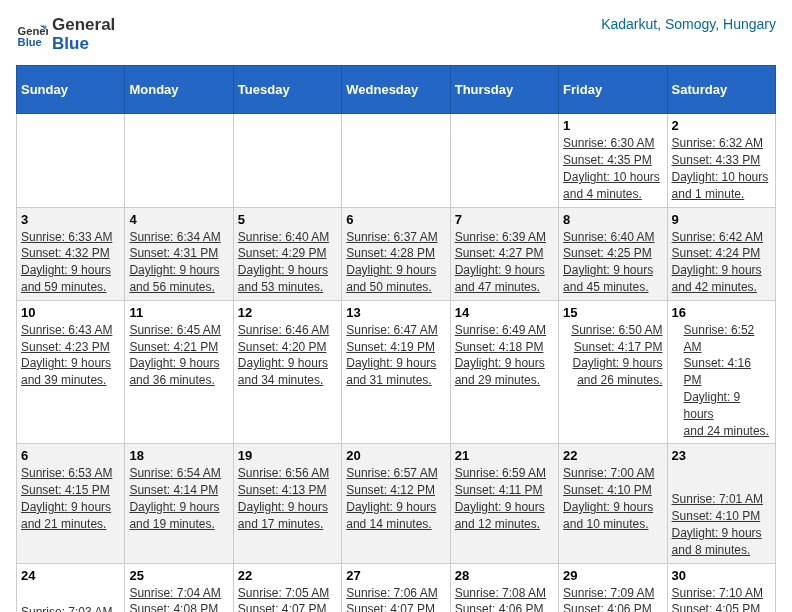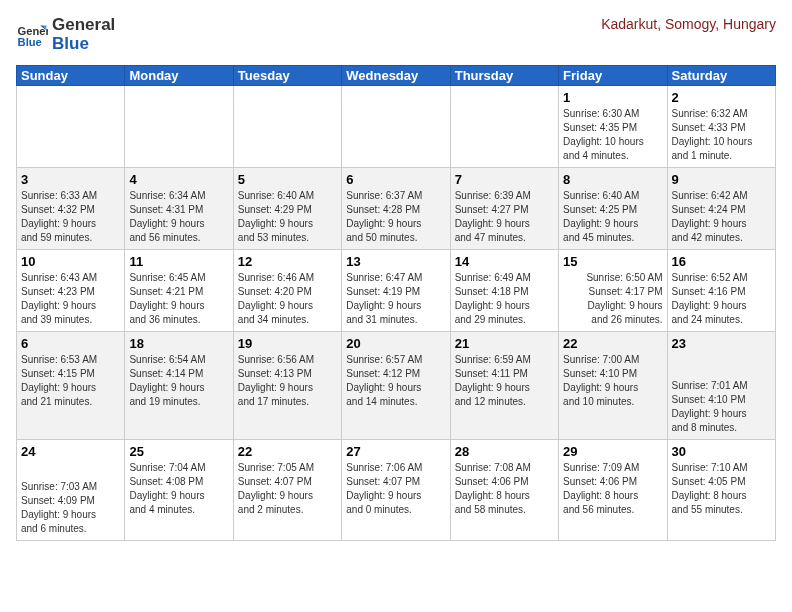--- a/index.html
+++ b/index.html
@@ -28,31 +28,31 @@
     .title-area {
       text-align: right;
     }
     .month-title {
       font-size: 32px;
       font-weight: bold;
       color: #333;
     }
     .subtitle {
       font-size: 14px;
-      color: #7f1d1d;
+      color: #0369a1;
     }
     table {
       width: 100%;
       border-collapse: collapse;
       font-size: 11px;
     }
     thead tr th {
       background-color: #2366c4;
       color: #fff;
-      padding: 2px 4px;
+      padding: 16px 4px;
       text-align: left;
       font-size: 13px;
       font-weight: bold;
       border: 1px solid #1a55a8;
     }
     tbody tr td {
       border: 1px solid #ccc;
       vertical-align: top;
       padding: 4px;
       height: 80px;
@@ -61,23 +61,24 @@
     }
     tbody tr:nth-child(even) td {
       background: #f2f2f2;
     }
     .day-num {
       font-weight: bold;
       font-size: 13px;
       margin-bottom: 2px;
     }
     .day-detail {
-      font-size: 10px;
+      font-size: 12px;
       color: #333;
       line-height: 1.4;
+      text-decoration: underline;
     }
     .empty-cell {
       background: #fff !important;
     }
   </style>
 </head>
 <body>
 
 <div class="header-area">
   <div class="logo">
@@ -220,21 +221,21 @@
         </td>
         <td>
           <div class="day-num">15</div>
           <div class="day-detail" style="white-space: pre-line; text-align: right;">Sunrise: 6:50 AM
 Sunset: 4:17 PM
 Daylight: 9 hours
 and 26 minutes.</div>
         </td>
         <td>
           <div class="day-num">16</div>
-          <div class="day-detail" style="white-space: pre-line;">Sunrise: 6:52 AM
+          <div class="day-detail" style="white-space: pre-line; margin-left: 12px;">Sunrise: 6:52 AM
 Sunset: 4:16 PM
 Daylight: 9 hours
 and 24 minutes.</div>
         </td>
       </tr>
       <tr>
         <td>
           <div class="day-num">6</div>
           <div class="day-detail" style="white-space: pre-line;">Sunrise: 6:53 AM
 Sunset: 4:15 PM

